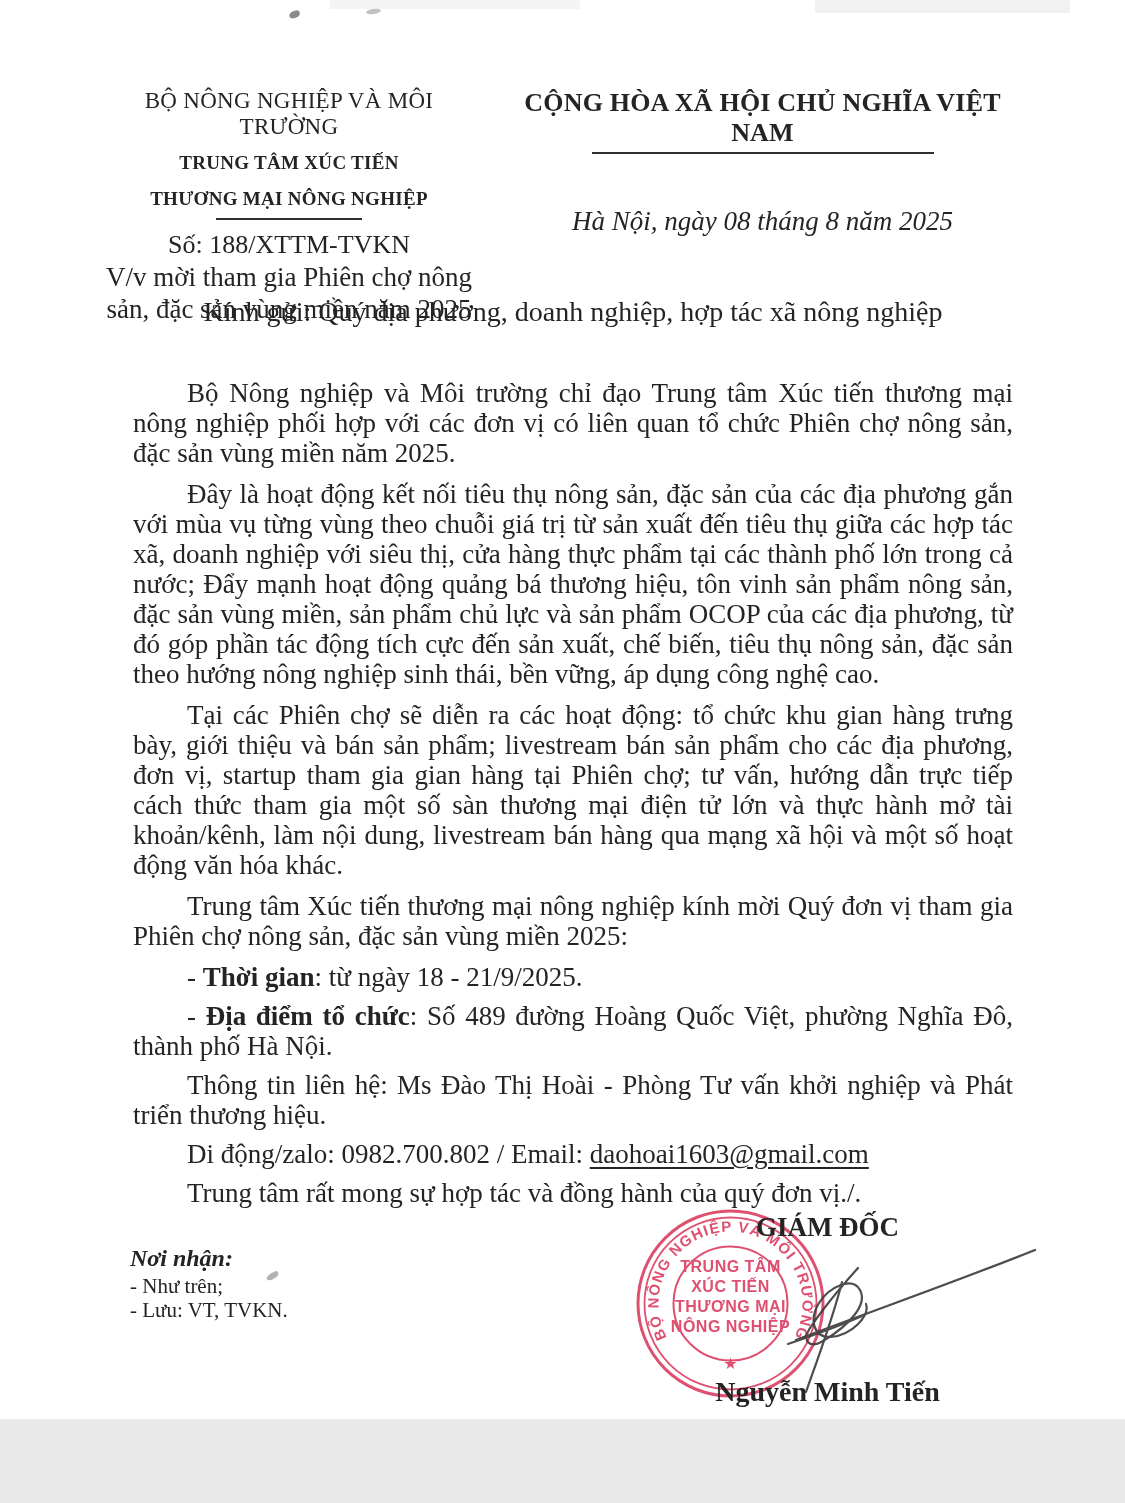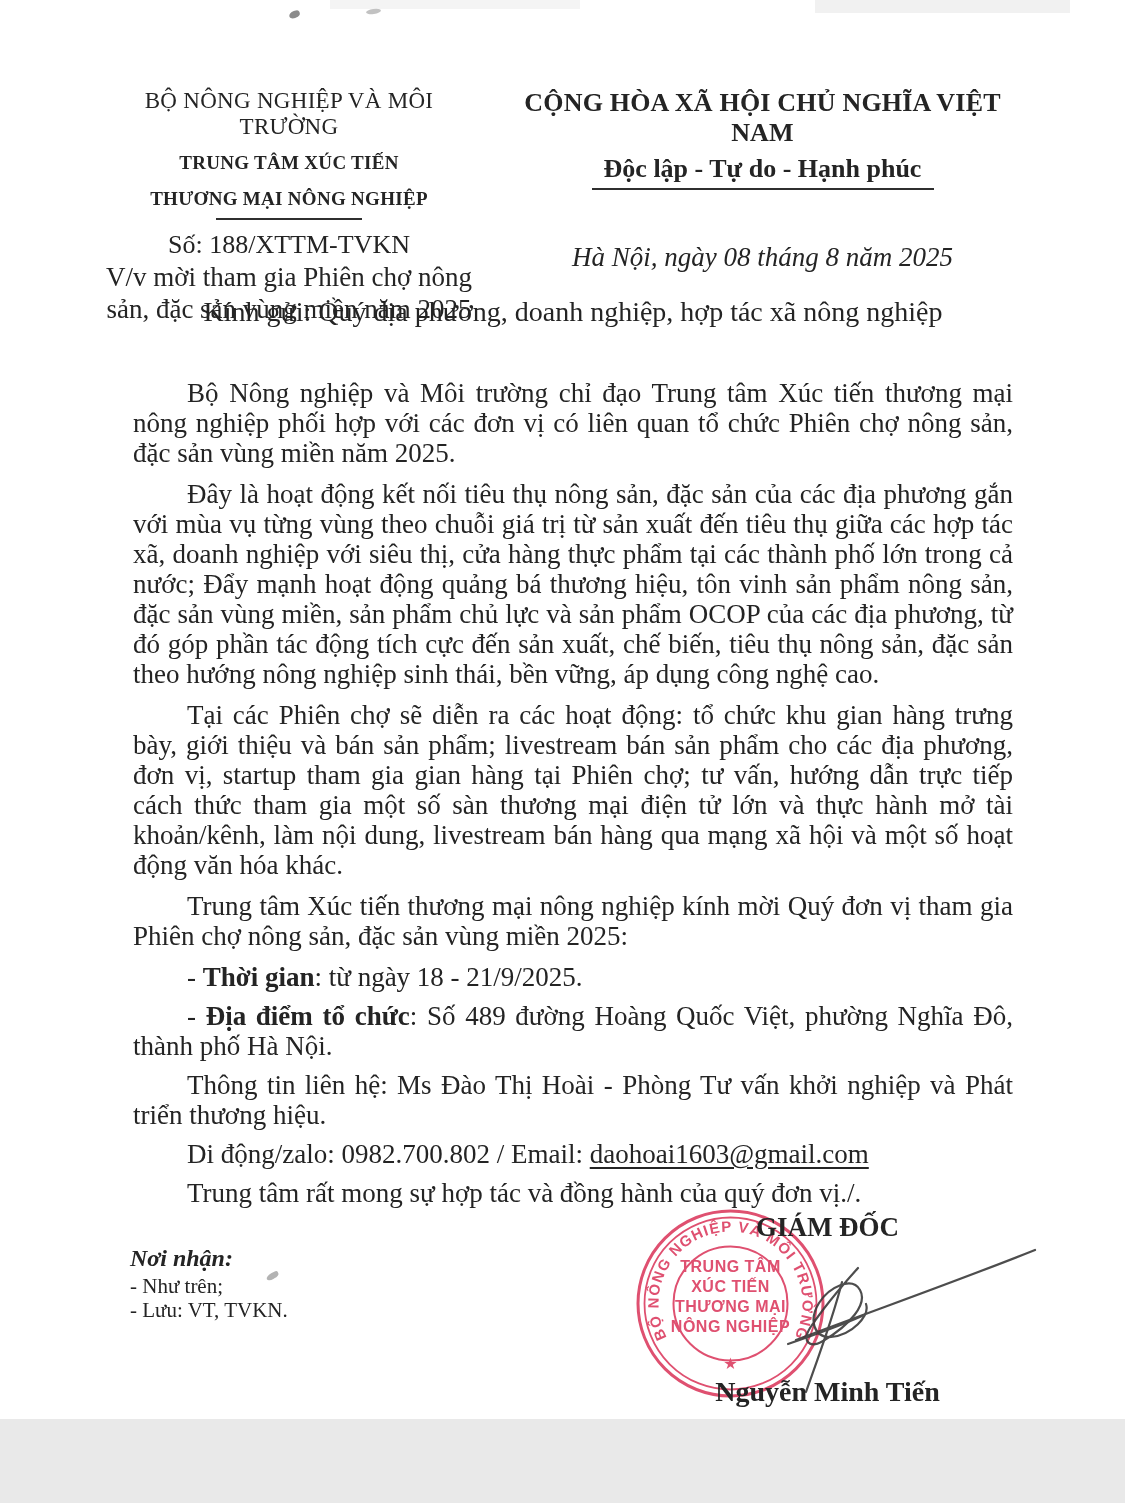--- a/index.html
+++ b/index.html
@@ -72,21 +72,20 @@
     <div class="org-name">TRUNG TÂM XÚC TIẾN</div>
     <div class="org-name">THƯƠNG MẠI NÔNG NGHIỆP</div>
     <div class="org-rule"></div>
     <div class="doc-number">Số: 188/XTTM-TVKN</div>
     <div class="subject">V/v mời tham gia Phiên chợ nông</div>
     <div class="subject">sản, đặc sản vùng miền năm 2025</div>
   </div>
 
   <div class="header-right">
     <div class="motto1">CỘNG HÒA XÃ HỘI CHỦ NGHĨA VIỆT NAM</div>
-    <div class="motto2">Độc lập - Tự do - Hạnh phúc</div>
     <div class="motto-rule"></div>
     <div class="dateline">Hà Nội, ngày 08 tháng 8 năm 2025</div>
   </div>
 
   <div class="salutation">Kính gửi: Quý địa phương, doanh nghiệp, hợp tác xã nông nghiệp</div>
 
   <div class="letter-body">
     <p>Bộ Nông nghiệp và Môi trường chỉ đạo Trung tâm Xúc tiến thương mại nông nghiệp phối hợp với các đơn vị có liên quan tổ chức Phiên chợ nông sản, đặc sản vùng miền năm 2025.</p>
     <p>Đây là hoạt động kết nối tiêu thụ nông sản, đặc sản của các địa phương gắn với mùa vụ từng vùng theo chuỗi giá trị từ sản xuất đến tiêu thụ giữa các hợp tác xã, doanh nghiệp với siêu thị, cửa hàng thực phẩm tại các thành phố lớn trong cả nước; Đẩy mạnh hoạt động quảng bá thương hiệu, tôn vinh sản phẩm nông sản, đặc sản vùng miền, sản phẩm chủ lực và sản phẩm OCOP của các địa phương, từ đó góp phần tác động tích cực đến sản xuất, chế biến, tiêu thụ nông sản, đặc sản theo hướng nông nghiệp sinh thái, bền vững, áp dụng công nghệ cao.</p>
     <p>Tại các Phiên chợ sẽ diễn ra các hoạt động: tổ chức khu gian hàng trưng bày, giới thiệu và bán sản phẩm; livestream bán sản phẩm cho các địa phương, đơn vị, startup tham gia gian hàng tại Phiên chợ; tư vấn, hướng dẫn trực tiếp cách thức tham gia một số sàn thương mại điện tử lớn và thực hành mở tài khoản/kênh, làm nội dung, livestream bán hàng qua mạng xã hội và một số hoạt động văn hóa khác.</p>

